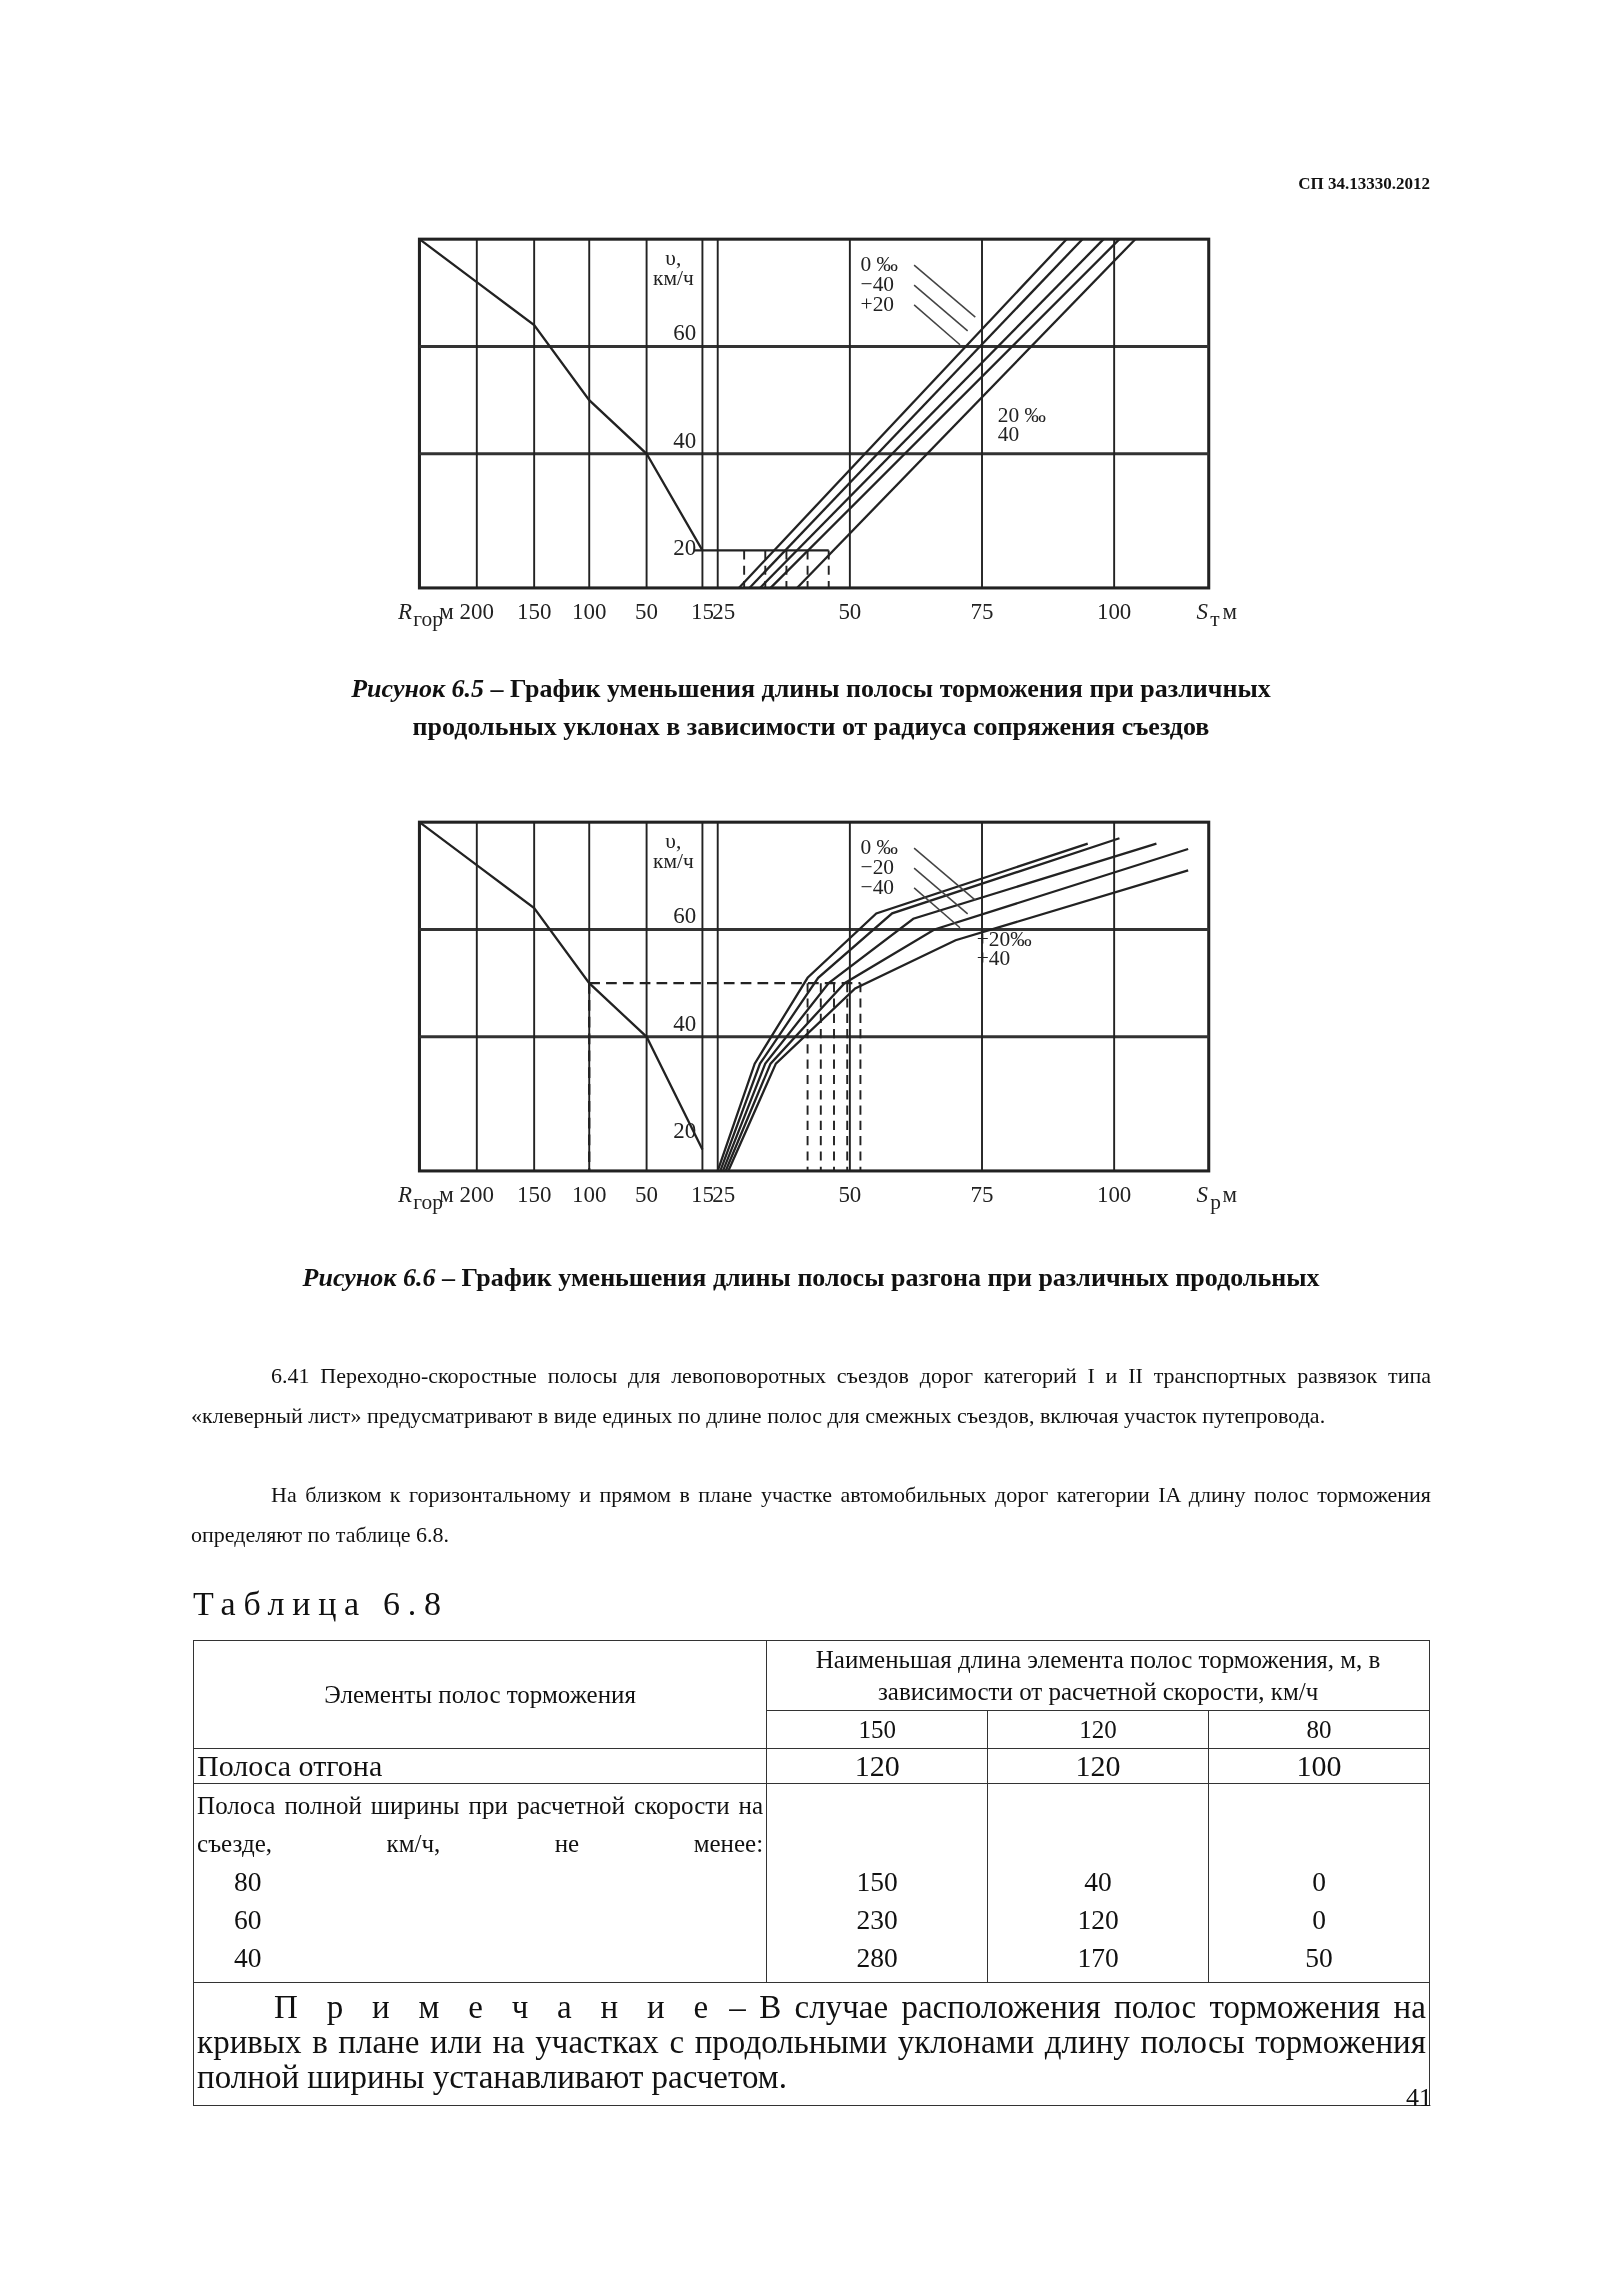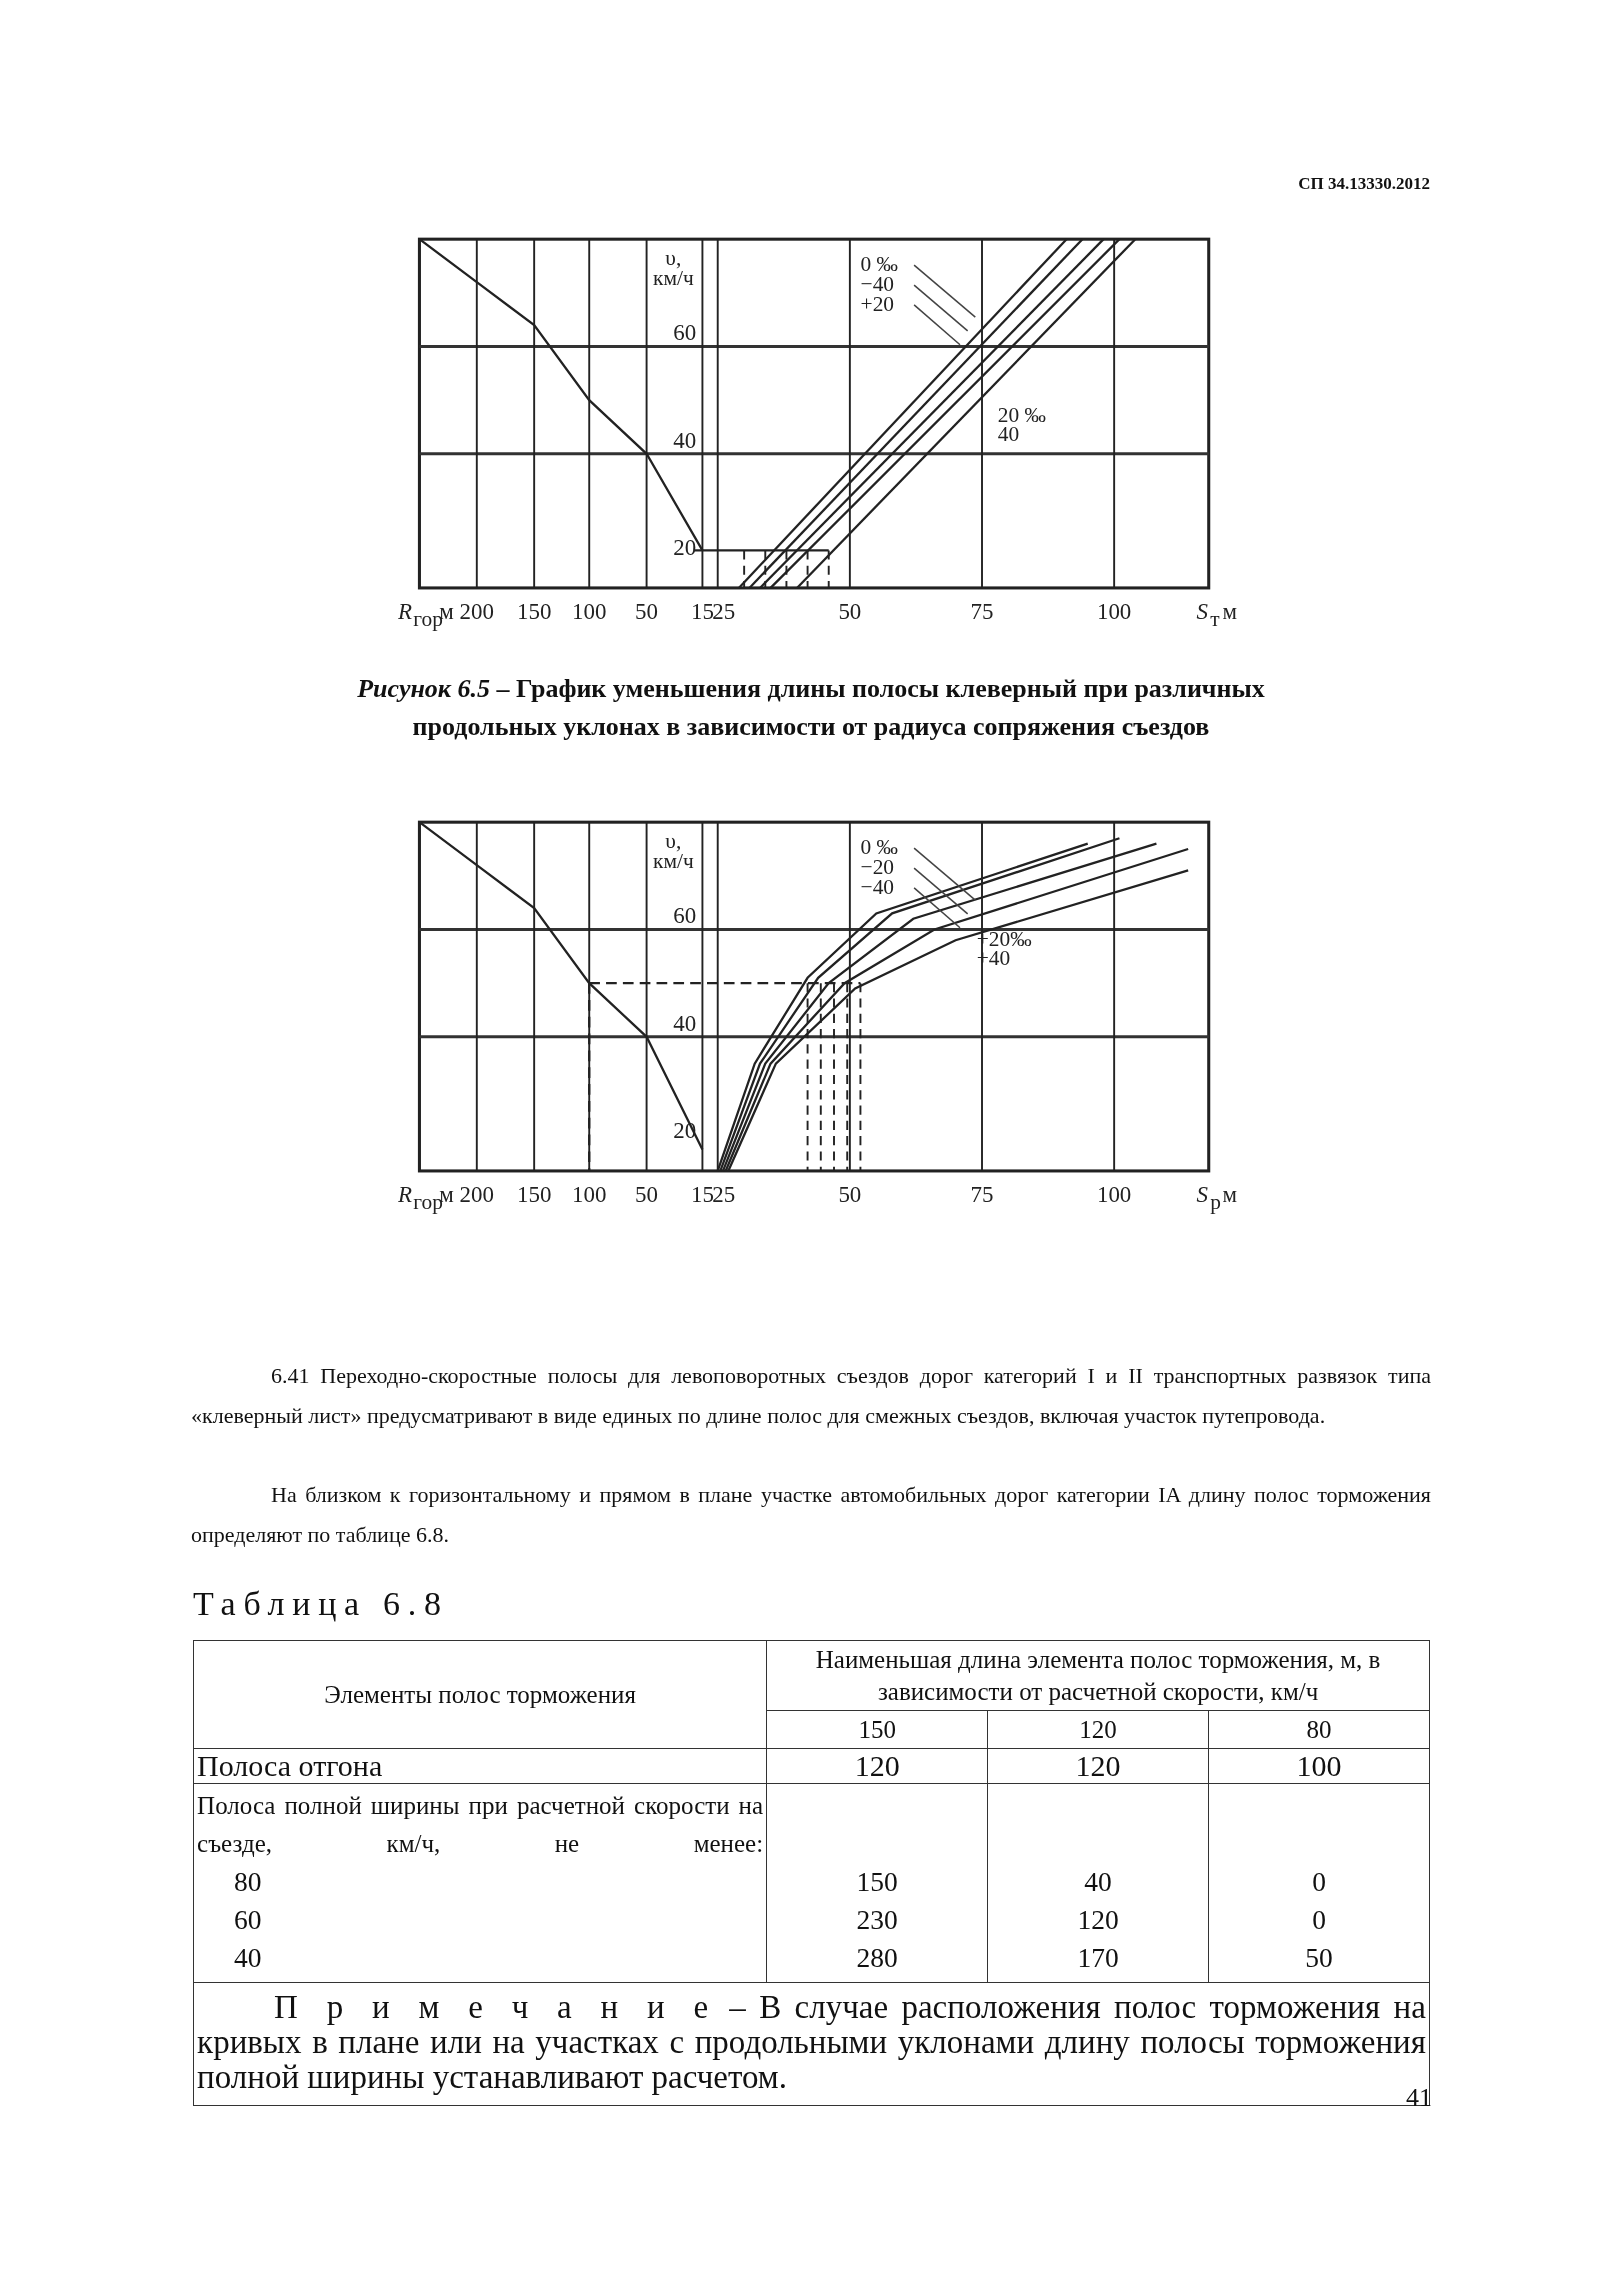--- a/index.html
+++ b/index.html
@@ -79,21 +79,21 @@
       <line x1="674.7777777777778" y1="46" x2="754.7777777777778" y2="114" stroke="#444" stroke-width="2"></line>
       <text x="604.7777777777778" y="80" class="ann">−40</text>
       <line x1="674.7777777777778" y1="72" x2="744.7777777777778" y2="132" stroke="#444" stroke-width="2"></line>
       <text x="604.7777777777778" y="106" class="ann">+20</text>
       <line x1="674.7777777777778" y1="98" x2="734.7777777777778" y2="150" stroke="#444" stroke-width="2"></line>
       <text x="784.2888888888889" y="250.5230769230769" class="ann">20 ‰</text>
       <text x="784.2888888888889" y="276.5230769230769" class="ann">40</text>
     </svg>
 </div>
 <div class="caption" style="top:670px;">
-  <div><i>Рисунок 6.5</i><span> – График уменьшения длины полосы клеверный при различных</span></div>
+  <div><i>Рисунок 6.5</i><span> – График уменьшения длины полосы торможения при различных</span></div>
   <div>продольных уклонах в зависимости от радиуса сопряжения съездов</div>
 </div>
 
 <div class="chart" style="top:813px;">
   <svg id="chart1" width="849" height="413" viewBox="0 0 1110 540">
       <rect x="28" y="12" width="1032" height="456" fill="none" stroke="#222" stroke-width="4"></rect>
       <line x1="28" x2="1060" y1="292.61538461538464" y2="292.61538461538464" stroke="#333" stroke-width="4"></line>
       <line x1="28" x2="1060" y1="152.30769230769232" y2="152.30769230769232" stroke="#333" stroke-width="4"></line>
       <line x1="103" x2="103" y1="12" y2="468" stroke="#222" stroke-width="2.5"></line>
       <line x1="178" x2="178" y1="12" y2="468" stroke="#222" stroke-width="2.5"></line>
@@ -141,20 +141,21 @@
       <line x1="674.7777777777778" y1="46" x2="754.7777777777778" y2="114" stroke="#444" stroke-width="2"></line>
       <text x="604.7777777777778" y="80" class="ann">−20</text>
       <line x1="674.7777777777778" y1="72" x2="744.7777777777778" y2="132" stroke="#444" stroke-width="2"></line>
       <text x="604.7777777777778" y="106" class="ann">−40</text>
       <line x1="674.7777777777778" y1="98" x2="734.7777777777778" y2="150" stroke="#444" stroke-width="2"></line>
       <text x="756.6444444444444" y="173.35384615384612" class="ann">+20‰</text>
       <text x="756.6444444444444" y="199.35384615384612" class="ann">+40</text>
     </svg>
 </div>
 <div class="caption" style="top:1259px;">
+  <div><i>Рисунок 6.6</i><span> – График уменьшения длины полосы разгона при различных продольных</span></div>
 </div>
 
 <div class="para" style="top:1356px;">6.41 Переходно-скоростные полосы для левоповоротных съездов дорог категорий I и II транспортных развязок типа «клеверный лист» предусматривают в виде единых по длине полос для смежных съездов, включая участок путепровода.</div>
 <div class="para" style="top:1475px;">На близком к горизонтальному и прямом в плане участке автомобильных дорог категории IA длину полос торможения определяют по таблице 6.8.</div>
 
 <div class="table-title">Таблица 6.8</div>
 <table class="t68">
   <tbody>
       <tr style="height:70px;">
     <td rowspan="2" class="c" style="width:566px;">Элементы полос торможения</td>

